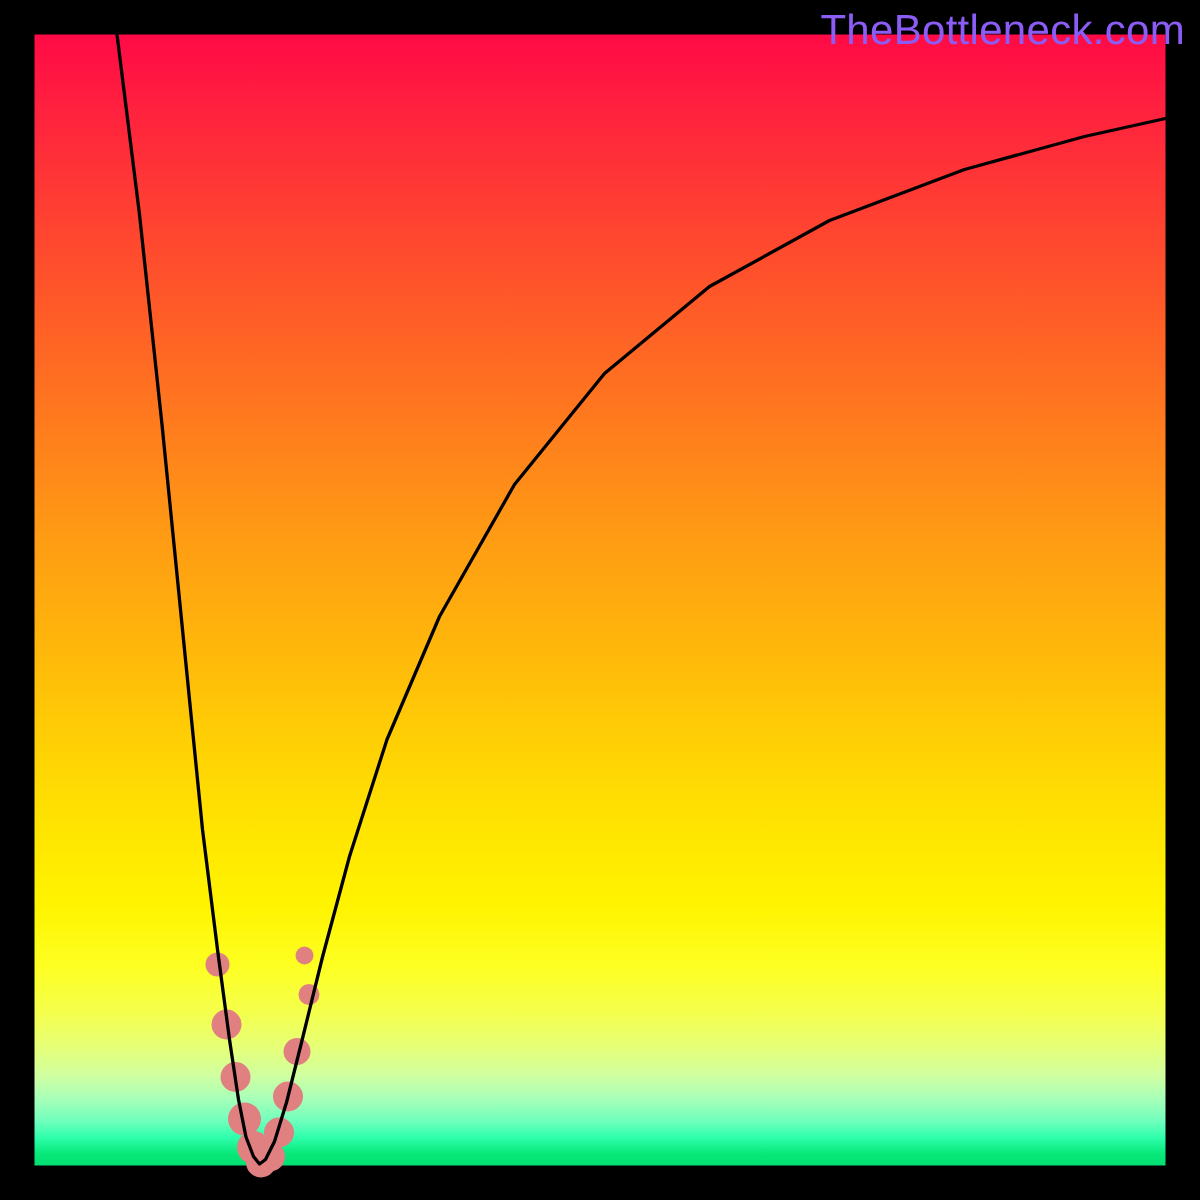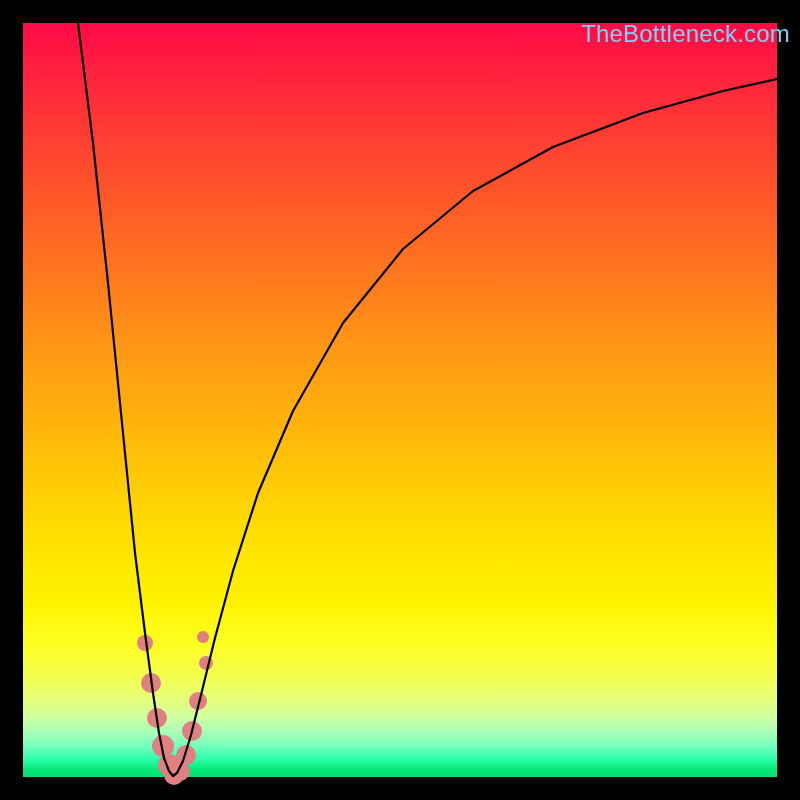--- a/index.html
+++ b/index.html
@@ -62,23 +62,23 @@
     stroke-linecap: round;
     stroke-linejoin: round;
   }
   .marker {
     fill: #e08080;
     stroke: none;
   }
   .watermark {
     position: absolute;
     right: 10px;
-    top: 20px;
-    color: #7dd3fc;
-    font-size: 24px;
+    top: 4px;
+    color: #8b5cf6;
+    font-size: 28px;
     font-weight: 500;
     letter-spacing: 0.2px;
     user-select: none;
   }
 </style>
 </head>
 <body>
 
 <div class="frame">
 

